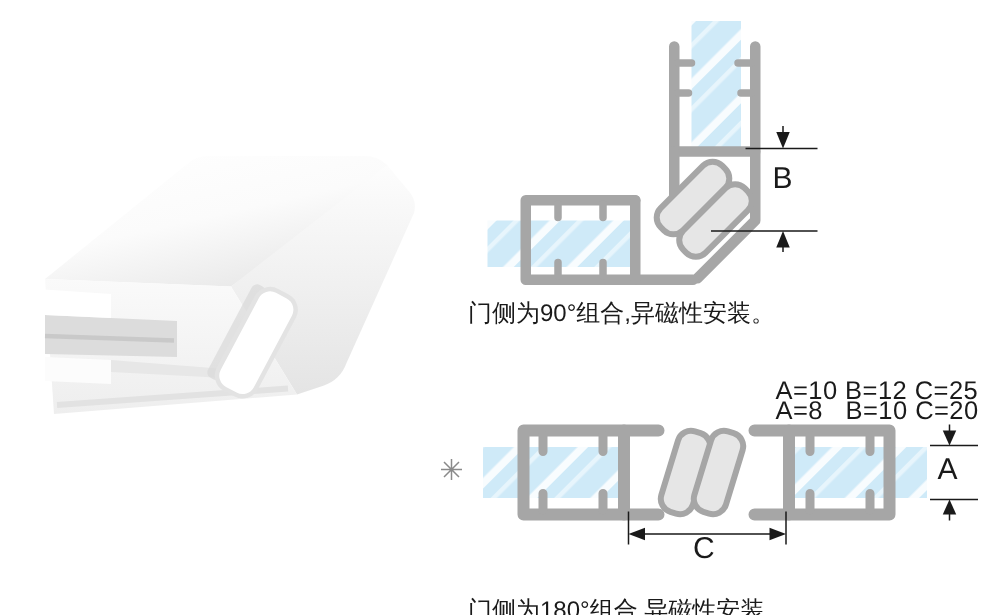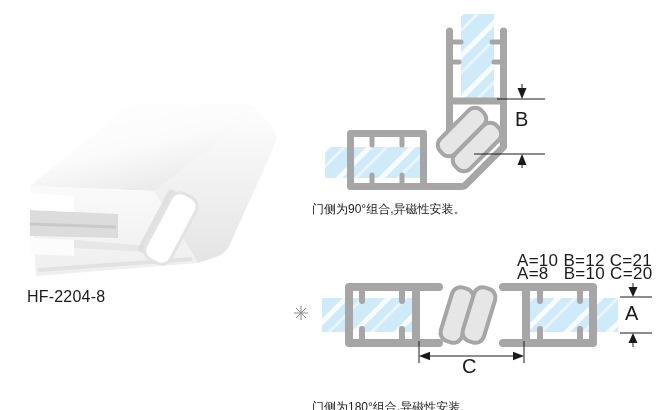--- a/index.html
+++ b/index.html
@@ -1,21 +1,21 @@
 <!DOCTYPE html>
 <html style="--c-profile: #a6a6a6; --c-magnet: #e6e6e6; --c-glass: #cfeaf8; --c-dim: #1a1a1a;"><head>
 <meta charset="utf-8">
 <style>
   html,body{margin:0;padding:0;background:#fff;}
   .stage{position:relative;width:670px;height:410px;background:#fff;overflow:hidden;
          font-family:"Liberation Sans","DejaVu Sans",sans-serif;color:#1a1a1a;}
   .stage svg{position:absolute;left:0;top:0;}
   .txt{position:absolute;white-space:pre;line-height:21px;}
   .model{font-size:16px;letter-spacing:.2px;}
-  .caption{font-size:12px;}
+  .caption{font-size:16px;}
   .specs{font-size:17px;letter-spacing:.3px;}
   .dimlabel{font-size:20px;color:var(--c-dim,#1a1a1a);}
   
   .wall{fill:none;stroke:var(--c-profile,#a6a6a6);stroke-width:7;stroke-linecap:round;stroke-linejoin:round;}
   .wall8{stroke-width:8;}
   .tooth{fill:none;stroke:var(--c-profile,#a6a6a6);stroke-width:5;stroke-linecap:round;stroke-linejoin:round;}
   .tooth6{stroke-width:6;}
   .mag{fill:var(--c-magnet,#e6e6e6);stroke:var(--c-profile,#a6a6a6);stroke-width:4;}
   .pocket{fill:#ffffff;}
   .dimline{stroke:var(--c-dim,#1a1a1a);stroke-width:1;fill:none;}
@@ -138,23 +138,22 @@
       <path class="dimline" d="M419,341 L419,363 M524,341 L524,363 M424,356 L519,356"></path>
       <path class="dimfill" d="M419,356 L430,351.8 L430,360.2 Z"></path>
       <path class="dimfill" d="M524,356 L513,351.8 L513,360.2 Z"></path>
     </g>
   </g>
 </svg>
 
 <div class="txt caption" style="left:312px;top:199px;">门侧为90°组合,异磁性安装。</div>
 
 <div class="txt specs" style="left:517px;top:229px;margin-top:34px;">A=8   B=10 C=20</div>
-<div class="txt specs" style="left:517px;top:250px;">A=10 B=12 C=21</div>
+<div class="txt specs" style="left:517px;top:250px;">A=10 B=12 C=25</div>
 
-<div class="txt model" style="left:27px;top:286px;">HF-2204-8</div>
 
 <div class="txt caption" style="left:312px;top:397px;">门侧为180°组合,异磁性安装。</div>
 
 <div class="txt dimlabel" style="left:515px;top:109px;">B</div>
 <div class="txt dimlabel" style="left:625px;top:303px;">A</div>
 <div class="txt dimlabel" style="left:462px;top:356px;">C</div>
 
 </div>
 
 </body></html>

